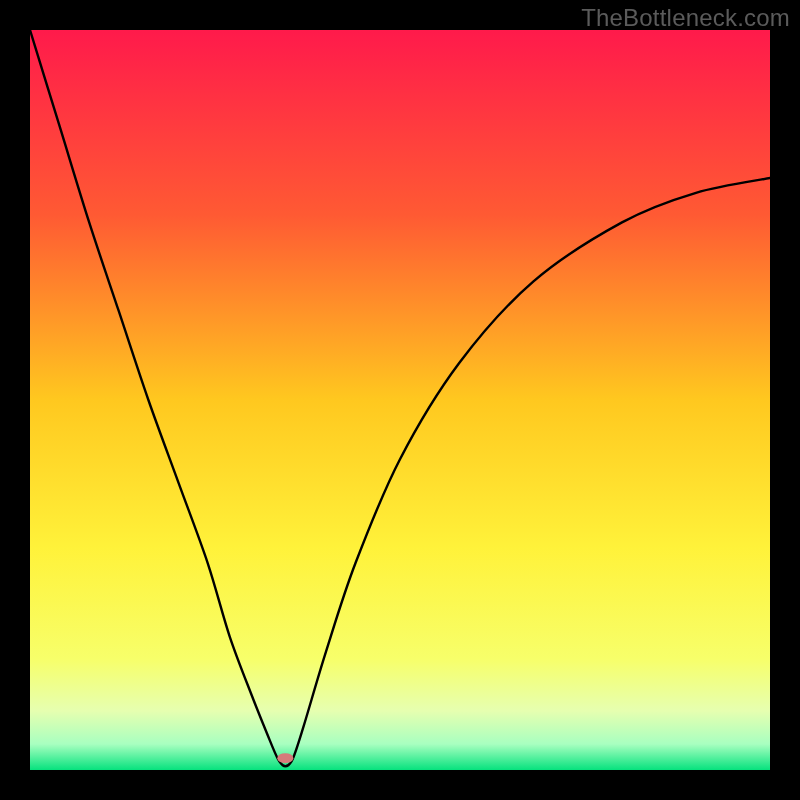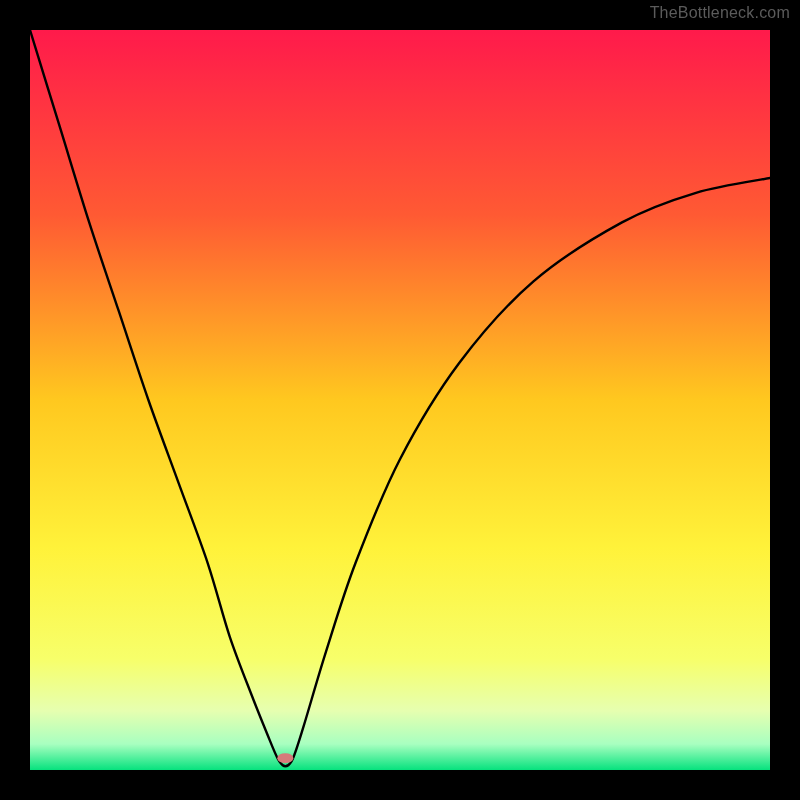--- a/index.html
+++ b/index.html
@@ -17,21 +17,21 @@
     width: 800px;
     height: 800px;
     background: #000000;
   }
   .watermark {
     position: absolute;
     top: 4px;
     right: 10px;
     color: #5b5b5b;
     font-family: Arial, Helvetica, sans-serif;
-    font-size: 16px;
+    font-size: 24px;
     letter-spacing: 0.2px;
     font-weight: 400;
   }
   .plot-area {
     position: absolute;
     left: 30px;
     top: 30px;
     width: 740px;
     height: 740px;
   }

